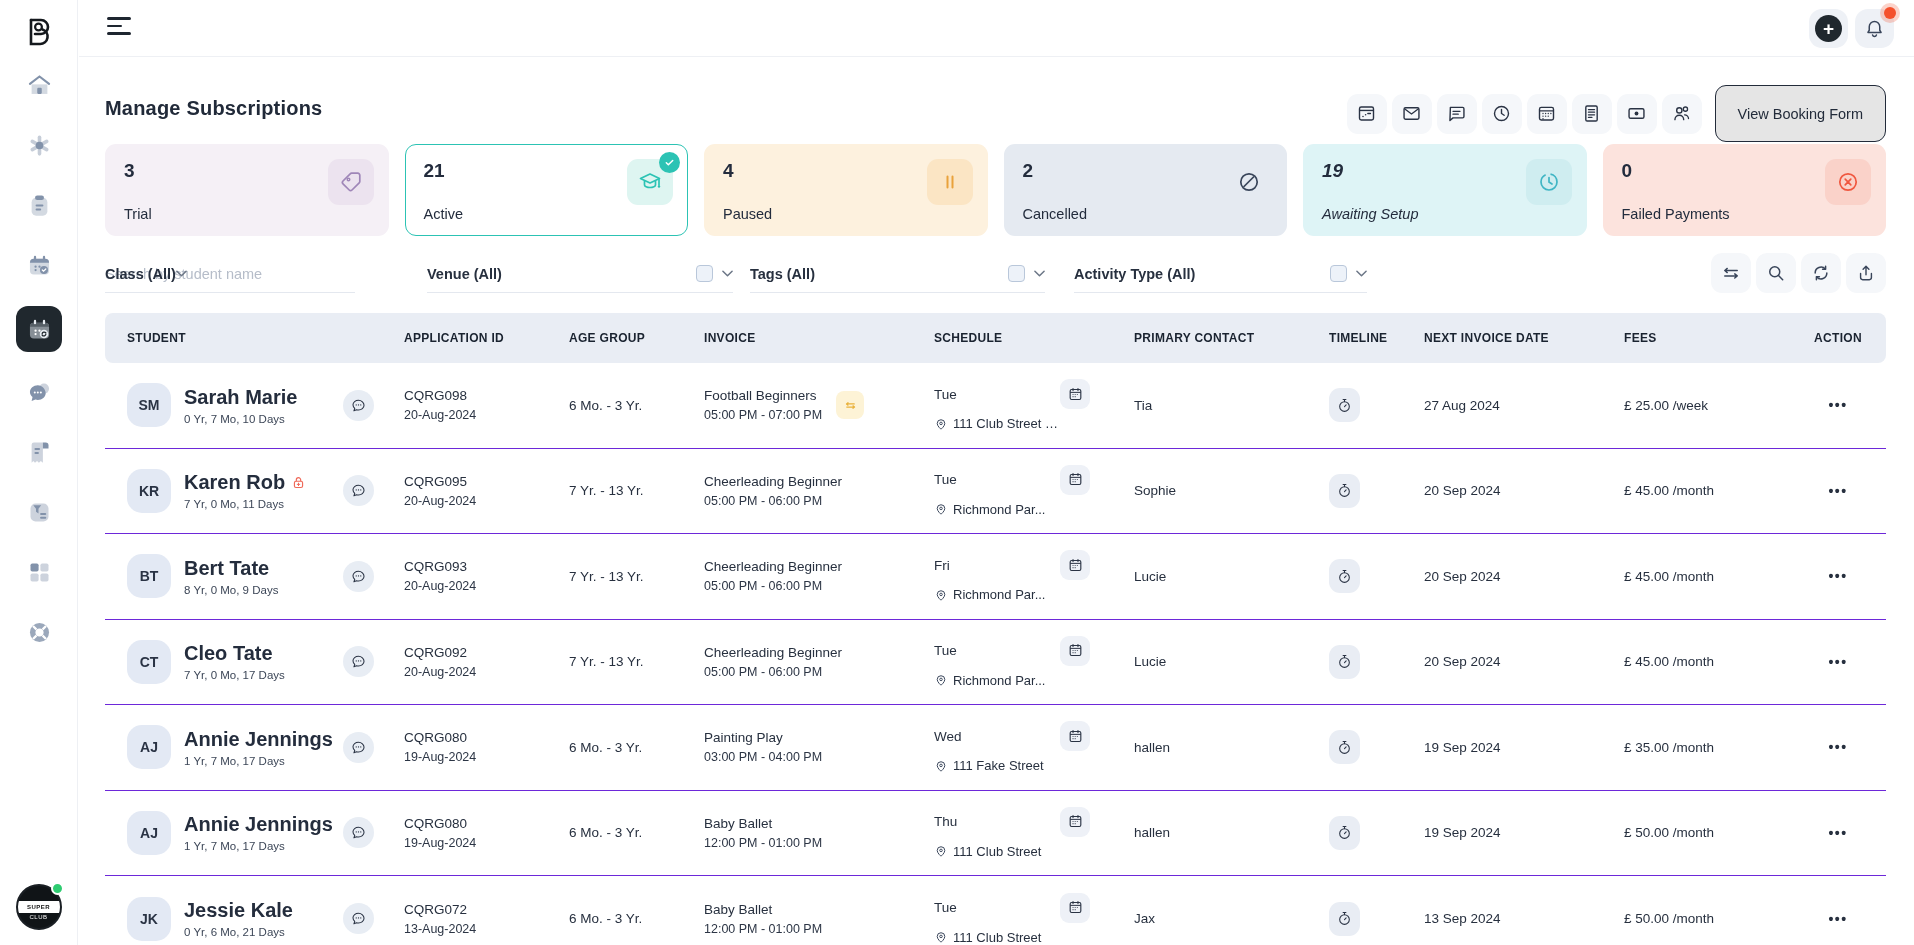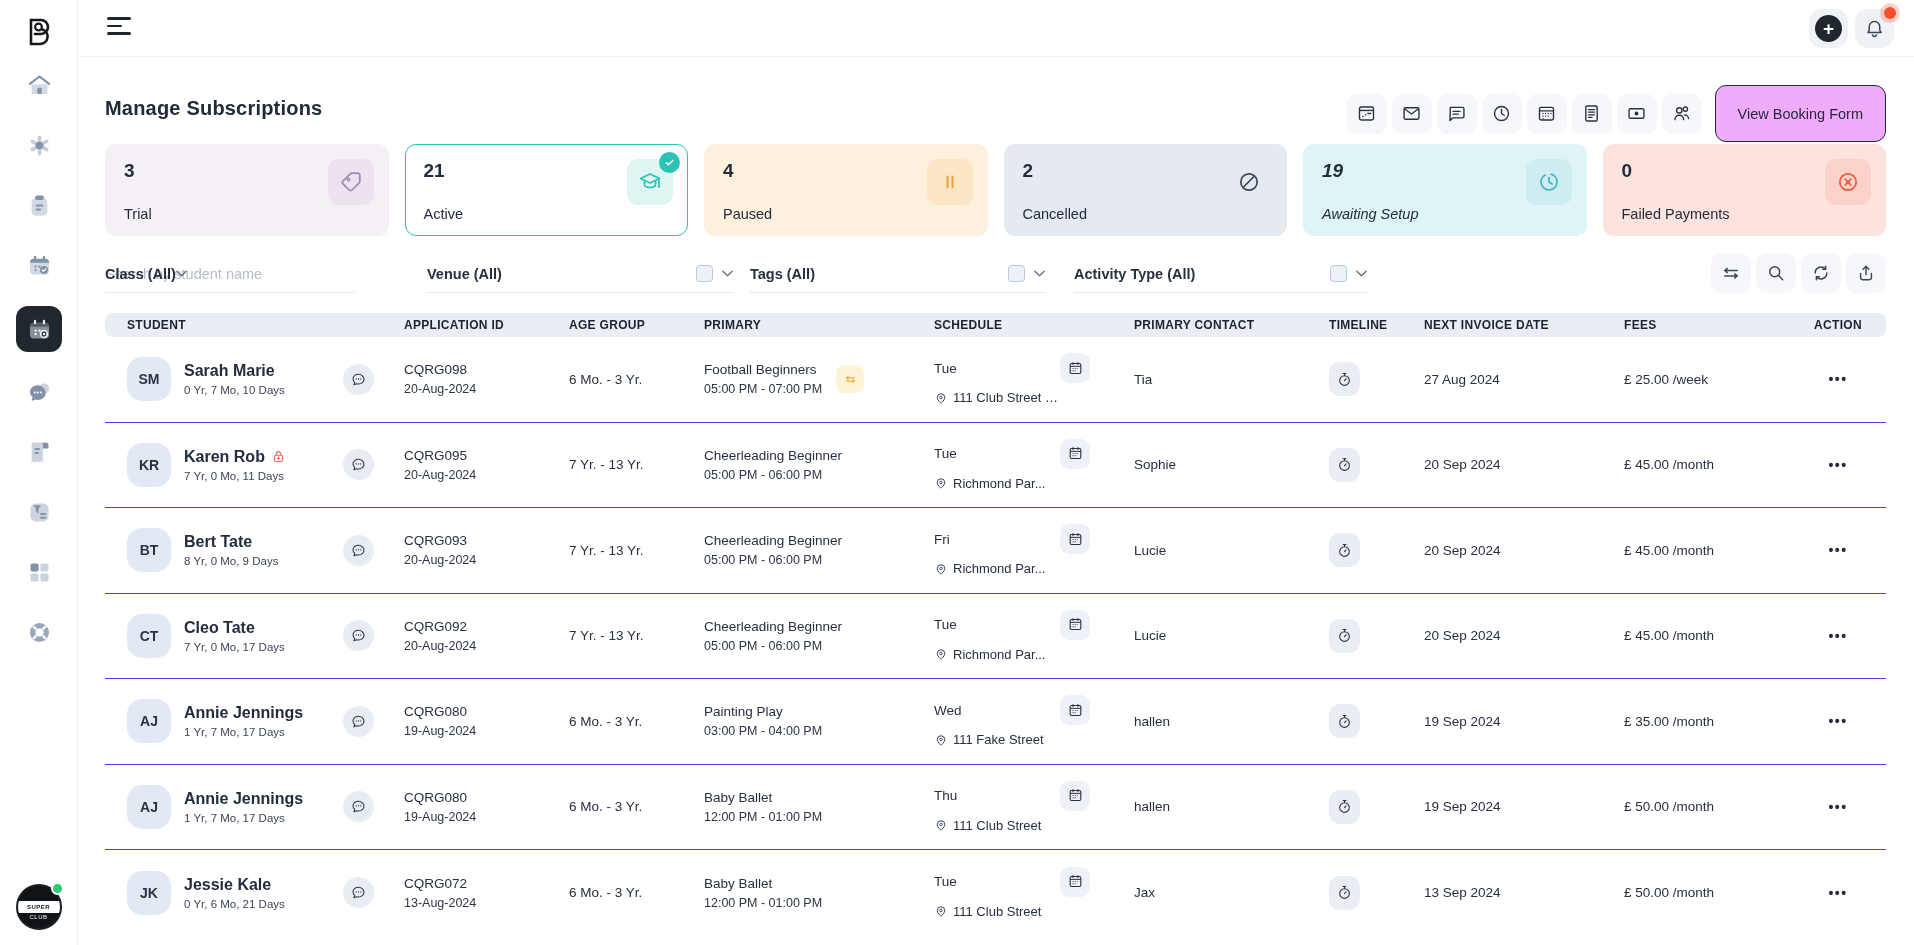--- a/index.html
+++ b/index.html
@@ -30,21 +30,21 @@
   .plus-circle { width:27px; height:27px; border-radius:50%; background:#20282e; color:#fff; display:flex; align-items:center; justify-content:center; font-size:19px; font-weight:600; line-height:1; }
   .bell-dot { position:absolute; top:-2px; right:-2px; width:12px; height:12px; border-radius:50%; background:#f4502c; box-shadow:0 0 0 4px rgba(244,80,44,.25); }
 
   
   .content { position:absolute; left:105px; top:57px; width:1781px; }
   .page-title { position:absolute; top:40px; left:0; font-size:20px; font-weight:700; color:#212a39; letter-spacing:.2px; }
 
   .head-tools { position:absolute; top:28px; right:0; display:flex; gap:5px; align-items:center; }
   .tool-btn { width:40px; height:40px; border-radius:11px; background:#f5f7fa; display:flex; align-items:center; justify-content:center; color:#2a3344; cursor:pointer; }
   .tool-btn svg { width:21px; height:21px; }
-  .view-booking { margin-left:8px; height:57px; padding:0 22px; border:1px solid #222b3a; border-radius:11px; background:#f0abfc; font-size:14.5px; color:#222b3a; display:flex; align-items:center; cursor:pointer; font-family:inherit; }
+  .view-booking { margin-left:8px; height:57px; padding:0 22px; border:1px solid #222b3a; border-radius:11px; background:#e5e5e5; font-size:14.5px; color:#222b3a; display:flex; align-items:center; cursor:pointer; font-family:inherit; }
 
   
   .stats { position:absolute; top:87px; left:0; display:flex; gap:16px; width:1781px; }
   .stat-card { position:relative; flex:1; height:92px; border-radius:11px; padding:15px 18px; border:1.5px solid transparent; cursor:pointer; }
   .stat-count { font-size:19px; font-weight:700; color:#232c3d; }
   .stat-label { position:absolute; left:18px; bottom:13px; font-size:14.5px; color:#232c3d; }
   .stat-iconbox { position:absolute; right:14px; top:14px; width:46px; height:46px; border-radius:11px; display:flex; align-items:center; justify-content:center; }
   .stat-iconbox svg { width:24px; height:24px; }
   .stat-badge { position:absolute; right:-7px; top:-7px; width:21px; height:21px; border-radius:50%; background:#2cc3b4; color:#fff; display:none; align-items:center; justify-content:center; }
   .stat-badge svg { width:11px; height:11px; }
@@ -64,33 +64,33 @@
   .filter-dd:nth-of-type(3){ left:645px; width:295px; }
   .filter-dd:nth-of-type(4){ left:969px; width:293px; }
   .filter-dd:nth-of-type(5){ left:1290px; width:300px; }
   .filter-actions { position:absolute; right:0; top:-2px; display:flex; gap:5px; }
   .fab { width:40px; height:40px; border-radius:11px; background:#f5f7fa; display:flex; align-items:center; justify-content:center; color:#39455a; cursor:pointer; }
   .fab svg { width:20px; height:20px; }
 
   
   .table { position:absolute; top:256px; left:0; width:1781px; }
   .thead, .trow { display:grid; grid-template-columns:285px 165px 135px 230px 200px 195px 95px 200px 180px 96px; }
-  .thead { height:24px; background:#e9edf4; border-radius:8px; align-items:center; }
+  .thead { height:50px; background:#e9edf4; border-radius:8px; align-items:center; }
   .th { font-size:12px; font-weight:700; color:#1a2330; letter-spacing:.3px; padding-left:14px; }
   .th:first-child { padding-left:22px; }
   .th:last-child { text-align:center; padding-left:0; }
   .trow { height:85.5px; align-items:center; border-bottom:1px solid #6d28d9; }
   .trow:last-child { border-bottom:none; }
   .cell { font-size:13.5px; color:#27303f; padding-left:14px; }
   .l2 { font-size:12.5px; margin-top:5px; color:#2c3545; }
   .student-cell { display:flex; align-items:center; padding-left:22px; }
   .avatar { width:44px; height:44px; border-radius:15px; background:#e3e9f4; display:flex; align-items:center; justify-content:center; font-size:14px; font-weight:700; color:#2a3344; flex:none; }
   .stu-info { margin-left:13px; min-width:0; }
   .stu-name-line { display:flex; align-items:center; gap:6px; }
-  .stu-name { font-size:16px; font-weight:700; color:#242d3d; white-space:nowrap; }
+  .stu-name { font-size:20px; font-weight:700; color:#242d3d; white-space:nowrap; }
   .lock { color:#ef6a5a; display:none; }
   .lock svg { width:15px; height:15px; display:block; }
   .stu-sub { font-size:11.5px; color:#3c4657; margin-top:4px; white-space:nowrap; }
   .chat-btn { margin-left:auto; margin-right:16px; width:31px; height:31px; border-radius:50%; background:#e8edf4; display:flex; align-items:center; justify-content:center; color:#2a3344; cursor:pointer; flex:none; }
   .chat-btn svg { width:17px; height:17px; }
   .activity-cell { display:flex; align-items:center; }
   .swap-badge { display:none; margin-left:14px; width:28px; height:28px; border-radius:8px; background:#fdf3d6; color:#e9b23c; align-items:center; justify-content:center; flex:none; cursor:pointer; }
   .swap-badge svg { width:15px; height:15px; }
   .sched-cell { padding-right:30px; }
   .sched-top { display:flex; align-items:center; }
@@ -466,21 +466,21 @@
             </svg>
           </div>
       </div>
     </div>
 
     <div class="table">
       <div class="thead">
           <div class="th">STUDENT</div>
           <div class="th">APPLICATION ID</div>
           <div class="th">AGE GROUP</div>
-          <div class="th">PRIMARY</div>
+          <div class="th">INVOICE</div>
           <div class="th">SCHEDULE</div>
           <div class="th">PRIMARY CONTACT</div>
           <div class="th">TIMELINE</div>
           <div class="th">NEXT INVOICE DATE</div>
           <div class="th">FEES</div>
           <div class="th">ACTION</div>
         </div>
       <div class="tbody">
   <div class="trow">
     <div class="cell student-cell">

